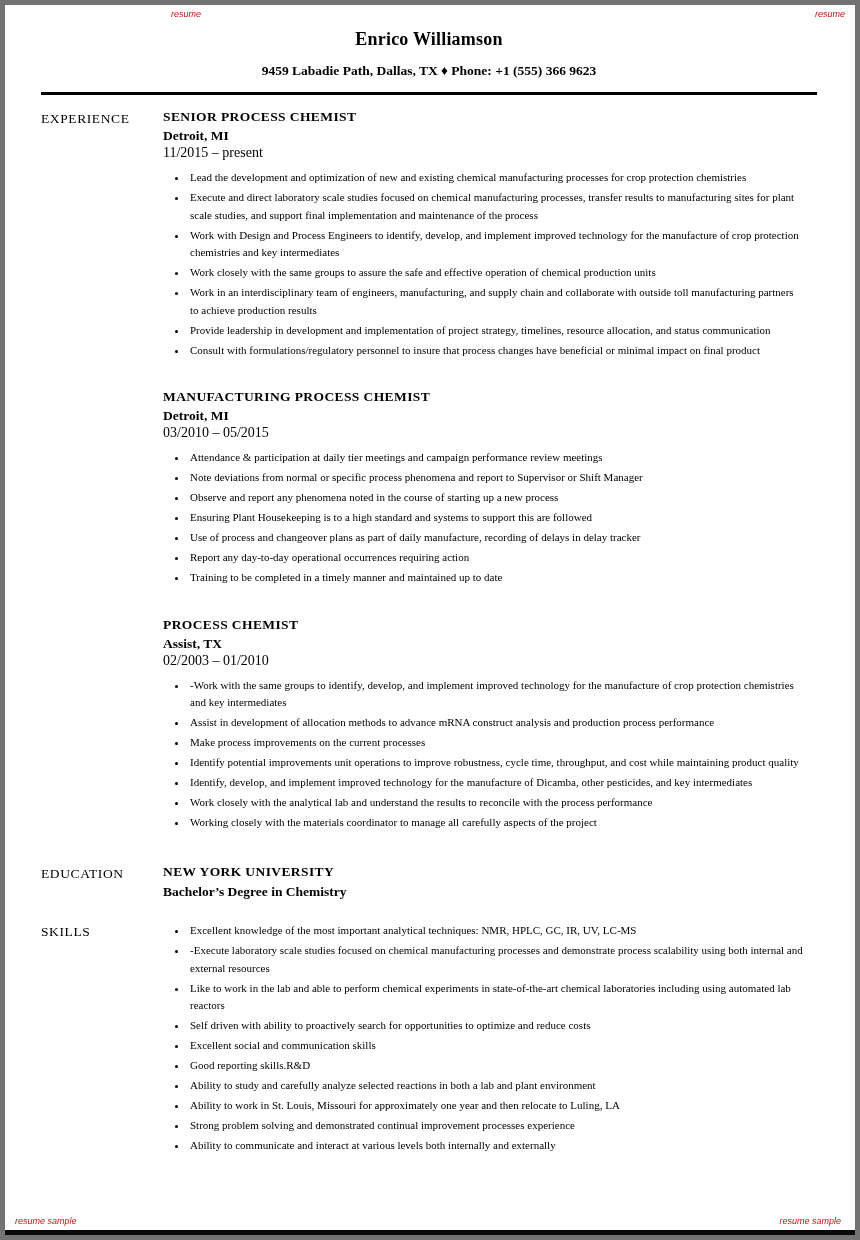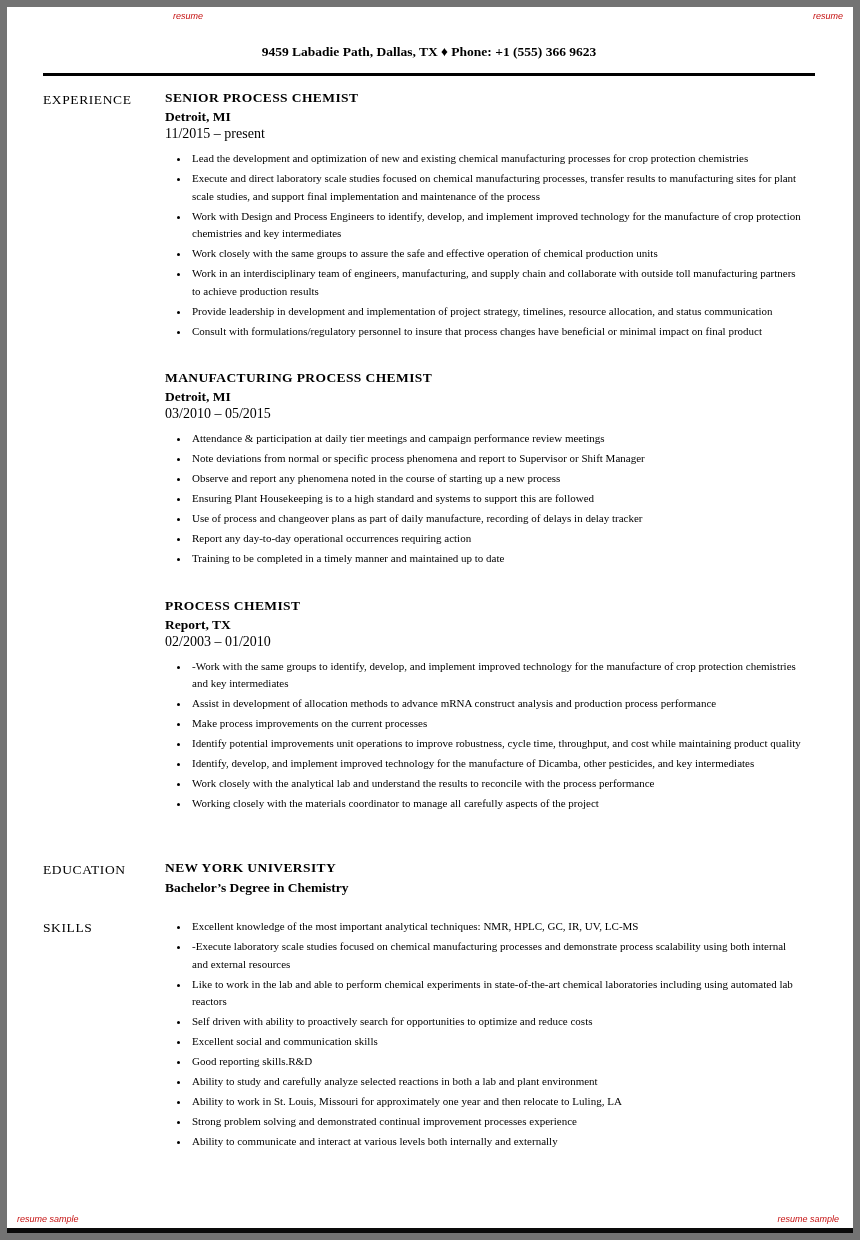--- a/index.html
+++ b/index.html
@@ -6,34 +6,34 @@
   html,body { background:#fff; }
   body {
     width:860px; height:1240px;
     font-family:"Liberation Serif", serif;
     color:#000;
     position:relative;
     margin:0 auto;
   }
   .page {
     width:100%; height:100%;
-    border:7px solid #737373;
+    border:5px solid #737373;
     position:relative;
     padding:24px 38px 12px 36px;
     overflow:hidden;
     background:#fff;
   }
   
   .name { text-align:center; font-size:18px; font-weight:bold; letter-spacing:.2px; }
   .contact { text-align:center; font-size:13.5px; font-weight:bold; margin-top:13px; }
   .divider { height:3px; background:#000; margin-top:13px; }
   
   .section { display:grid; grid-template-columns:122px 1fr; }
   .section.experience { margin-top:14px; }
-  .section.education { margin-top:45px; }
+  .section.education { margin-top:30px; }
   .section.skills { margin-top:22px; }
   .side-label {
     font-size:13.5px; letter-spacing:.6px; padding-top:2px;
   }
   .content { padding-right:14px; }
   .job + .job { margin-top:30px; }
   .job-title { font-size:13.5px; font-weight:bold; letter-spacing:.4px; }
   .job-loc { font-size:13.5px; font-weight:bold; margin-top:3px; }
   .job-dates { font-size:14px; margin-top:1px; }
   ul.bullets { list-style:disc outside; padding-left:25px; margin-top:8px; }
@@ -60,20 +60,21 @@
 <body>
 
 <div class="page">
 
   <span class="wm wm-tl">resume</span>
   <span class="wm wm-tr">resume</span>
   <span class="wm wm-bl">resume sample</span>
   <span class="wm wm-br">resume sample</span>
 
   <header>
+    <h1 class="name">Enrico Williamson</h1>
     <div class="contact">9459 Labadie Path, Dallas, TX ♦ Phone: +1 (555) 366 9623</div>
     <div class="divider"></div>
   </header>
 
   <main>
 
     <section class="section experience">
       <div class="side-label">EXPERIENCE</div>
       <div class="content" id="experience-jobs">
           <article class="job">
@@ -99,21 +100,21 @@
               <li>Note deviations from normal or specific process phenomena and report to Supervisor or Shift Manager</li>
               <li>Observe and report any phenomena noted in the course of starting up a new process</li>
               <li>Ensuring Plant Housekeeping is to a high standard and systems to support this are followed</li>
               <li>Use of process and changeover plans as part of daily manufacture, recording of delays in delay tracker</li>
               <li>Report any day-to-day operational occurrences requiring action</li>
               <li>Training to be completed in a timely manner and maintained up to date</li>
             </ul>
           </article>
           <article class="job">
             <h3 class="job-title">PROCESS CHEMIST</h3>
-            <div class="job-loc">Report, TX</div>
+            <div class="job-loc">Assist, TX</div>
             <div class="job-dates">02/2003 – 01/2010</div>
             <ul class="bullets">
               <li>-Work with the same groups to identify, develop, and implement improved technology for the manufacture of crop protection chemistries and key intermediates</li>
               <li>Assist in development of allocation methods to advance mRNA construct analysis and production process performance</li>
               <li>Make process improvements on the current processes</li>
               <li>Identify potential improvements unit operations to improve robustness, cycle time, throughput, and cost while maintaining product quality</li>
               <li>Identify, develop, and implement improved technology for the manufacture of Dicamba, other pesticides, and key intermediates</li>
               <li>Work closely with the analytical lab and understand the results to reconcile with the process performance</li>
               <li>Working closely with the materials coordinator to manage all carefully aspects of the project</li>
             </ul>

